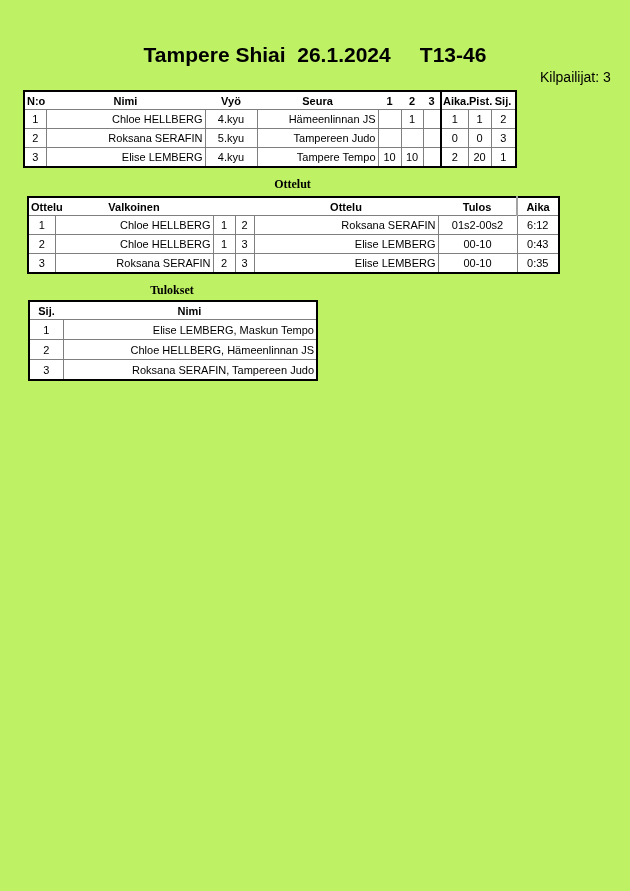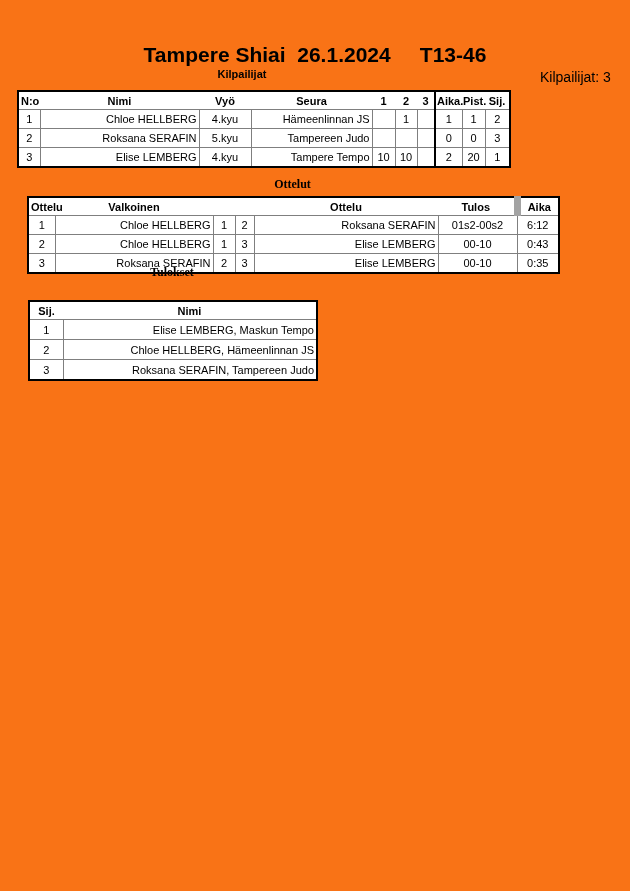--- a/index.html
+++ b/index.html
@@ -1,20 +1,20 @@
 <!DOCTYPE html>
 <html><head>
 <meta charset="utf-8">
 <style>
   html, body { margin: 0; padding: 0; background: #fff; }
   .page {
     position: relative;
     width: 630px;
     height: 891px;
-    background: #f97316;
+    background: #bef264;
     font-family: "Liberation Sans", sans-serif;
     color: #000;
     overflow: hidden;
   }
   .title {
     position: absolute;
     top: 43px;
     left: 0;
     width: 630px;
     text-align: center;
@@ -38,30 +38,30 @@
     font-size: 14px;
   }
   .section-heading {
     position: absolute;
     text-align: center;
     font-size: 12px;
     font-weight: bold;
     font-family: Liberation Serif, serif;
   }
   .heading-ottelut  { top: 177px; left: 27px; width: 531px; }
-  .heading-tulokset { top: 265px; left: 28px; width: 288px; }
+  .heading-tulokset { top: 283px; left: 28px; width: 288px; }
 
   table.doc-table {
     position: absolute;
     border-collapse: collapse;
     table-layout: fixed;
     border: 2px solid #000;
     background: #fff;
   }
-  table.t1 { left: 17px; top: 90px;  width: 492px; padding-left: 8px; }
+  table.t1 { left: 23px; top: 90px;  width: 492px; padding-left: 8px; }
   table.t2 { left: 27px; top: 196px; width: 531px; }
   table.t3 { left: 28px; top: 300px; width: 288px; }
 
   .doc-table th {
     border: none;
     font-size: 11px;
     font-weight: bold;
     height: 17px;
     padding: 0 1px;
     white-space: nowrap;
@@ -75,29 +75,28 @@
     padding: 0 2px;
     white-space: nowrap;
     overflow: hidden;
     text-align: center;
     vertical-align: middle;
   }
   .t3 td { height: 19px; }
   .doc-table td.left { text-align: right; padding-left: 7px; }
   .doc-table th.flush { text-align: left; padding-left: 2px; overflow: visible; }
   .group-l { border-left: 2px solid #000 !important; }
-  th.sep-l { border-left: 7px solid #a3a3a3; }
+  th.sep-l { border-left: 2px solid #a3a3a3; }
 </style>
 </head>
 <body>
 
 <div class="page">
 
   <div class="title">Tampere Shiai  26.1.2024     T13-46</div>
-  <div class="subtitle">Kilpailijat</div>
   <div class="count">Kilpailijat: 3</div>
 
   <table class="doc-table t1">
     <colgroup>
       <col style="width:22px">
         <col style="width:159px">
         <col style="width:52px">
         <col style="width:121px">
       <col style="width:23px">
         <col style="width:22px">

